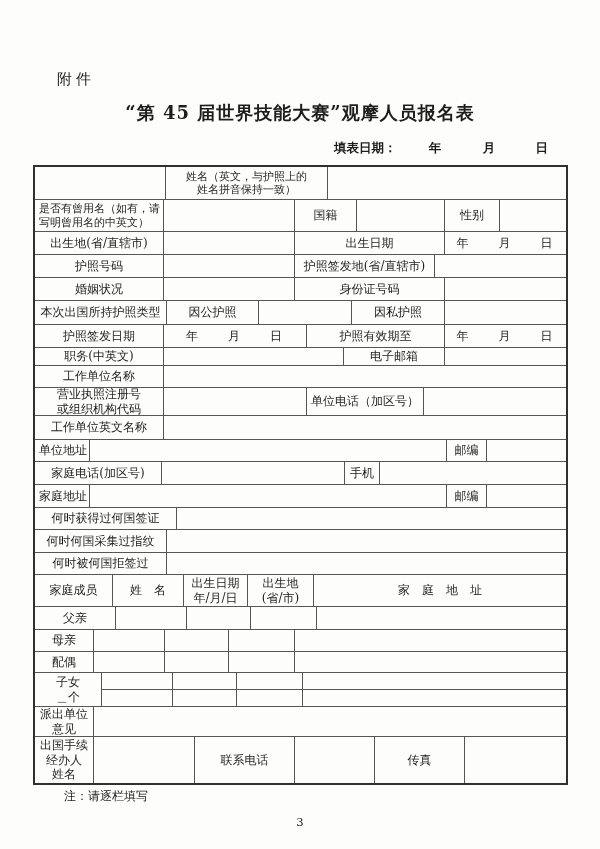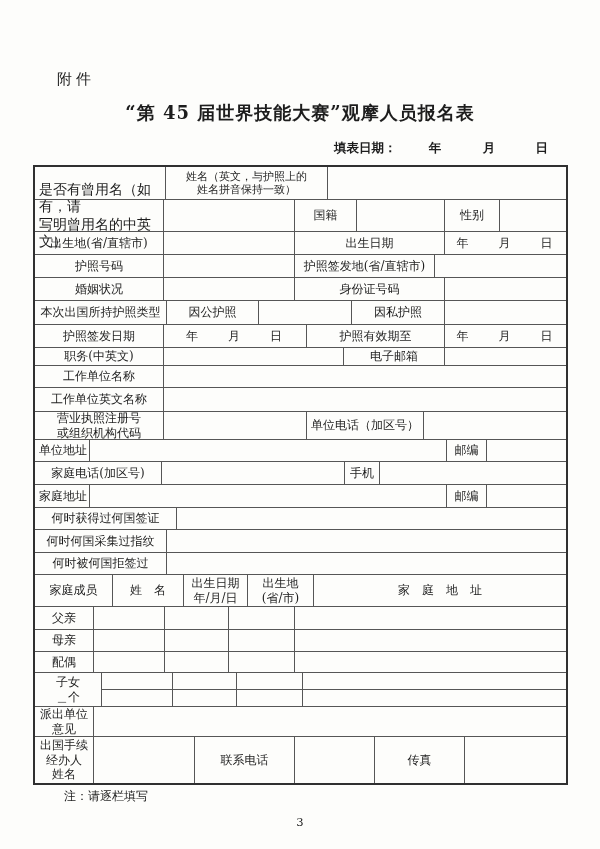--- a/index.html
+++ b/index.html
@@ -42,21 +42,21 @@
     display:flex; flex-direction:column;
     justify-content:center; align-items:center;
     text-align:center;
     font-size:12px; line-height:1.22;
     padding:1px 2px;
     flex:0 0 auto;
   }
   .c:last-child { border-right:none; }
   .c.fill { flex:1 1 auto; }
   .c.left { align-items:flex-start; text-align:left; padding-left:4px; }
-  .c.small { font-size:14px; }
+  .c.small { font-size:11px; }
   .c.s115 { font-size:11px; }
   .ymd { letter-spacing:2px;text-align:right; }
   .subcol { flex:1 1 auto; display:flex; flex-direction:column; }
   .subr { display:flex; flex:1 1 auto; }
   .subr.divide { border-bottom:1px solid #565656; }
   .subr .c { border-bottom:none; }
   .footnote {
     position:absolute; left:64px; top:788px;
     font-size:12px;
   }
@@ -145,32 +145,32 @@
       <div class="c" style="width:180px"></div>
       <div class="c" style="width:101px">电子邮箱</div>
       <div class="c fill"></div>
     </div>
 
     <div class="r" style="height:22px">
       <div class="c" style="width:129px">工作单位名称</div>
       <div class="c fill"></div>
     </div>
 
-    <div class="r" style="height:24px">
-      <div class="c" style="width:129px">工作单位英文名称</div>
-      <div class="c fill"></div>
-    </div>
-
     <div class="r" style="height:28px">
       <div class="c" style="width:129px">
         <span class="blk">营业执照注册号</span>
         <span class="blk">或组织机构代码</span>
       </div>
       <div class="c" style="width:143px"></div>
       <div class="c" style="width:117px">单位电话（加区号）</div>
+      <div class="c fill"></div>
+    </div>
+
+    <div class="r" style="height:24px">
+      <div class="c" style="width:129px">工作单位英文名称</div>
       <div class="c fill"></div>
     </div>
 
     <div class="r" style="height:22px">
       <div class="c left" style="width:55px">单位地址</div>
       <div class="c" style="width:357px"></div>
       <div class="c" style="width:40px">邮编</div>
       <div class="c fill"></div>
     </div>
 
@@ -209,21 +209,21 @@
         <span class="blk">年/月/日</span>
       </div>
       <div class="c" style="width:66px">
         <span class="blk">出生地</span>
         <span class="blk">(省/市)</span>
       </div>
       <div class="c fill">家　庭　地　址</div>
     </div>
 
     <div class="r" style="height:23px">
-      <div class="c" style="width:59px">父亲</div>
+      <div class="c" style="width:81px">父亲</div>
       <div class="c" style="width:71px"></div>
       <div class="c" style="width:64px"></div>
       <div class="c" style="width:66px"></div>
       <div class="c fill"></div>
     </div>
 
     <div class="r" style="height:22px">
       <div class="c" style="width:59px">母亲</div>
       <div class="c" style="width:71px"></div>
       <div class="c" style="width:64px"></div>

